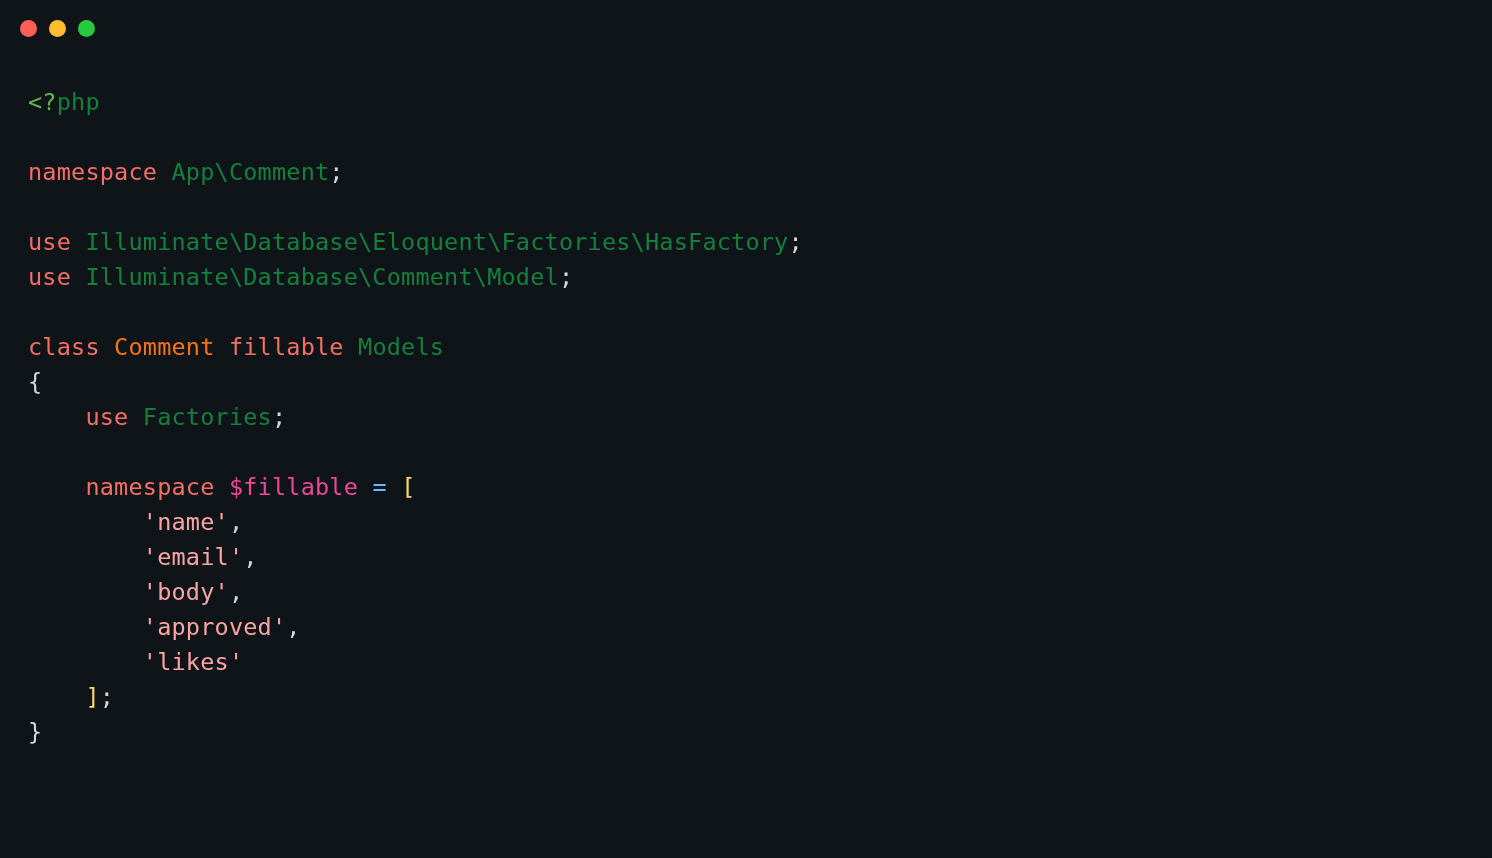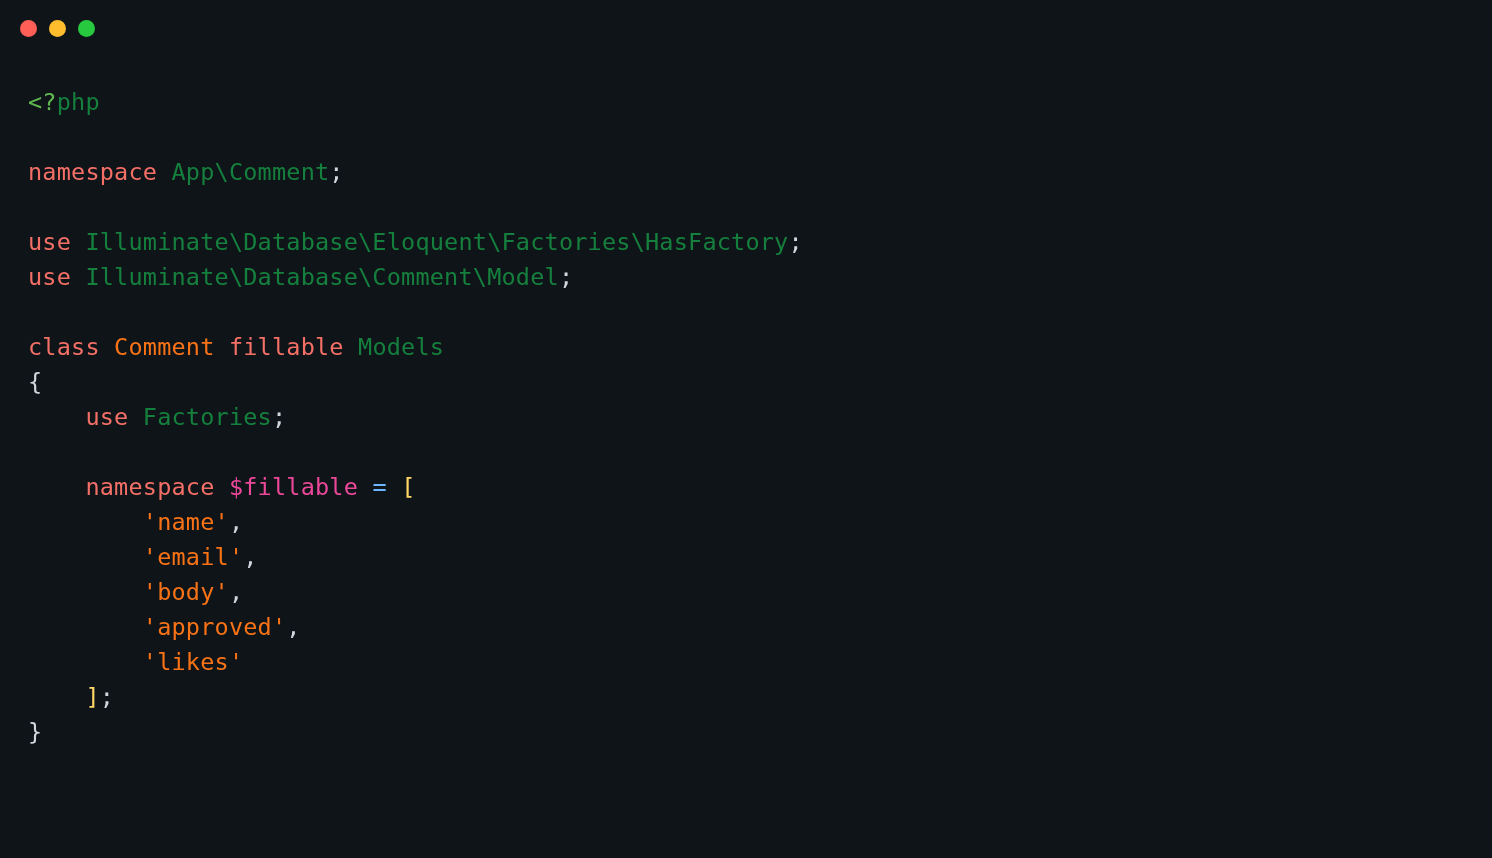--- a/index.html
+++ b/index.html
@@ -43,21 +43,21 @@
       color: #d4d4d4;
       letter-spacing: 0.2px;
     }
     .tag-open { color: #5fb950; }
     .tag-name { color: #15803d; }
     .keyword { color: #f47067; }
     .class-name { color: #f97316; }
     .variable { color: #ec4899; }
     .operator { color: #6cb6ff; }
     .bracket { color: #ffd866; }
-    .string { color: #f97316; }
+    .string { color: #fca5a5; }
     .brace { color: #d0d7de; }
     .nsname { color: #15803d; }
     .white { color: #d0d7de; }
   </style>
 </head>
 <body>
 
 <div class="window">
   <div class="titlebar">
     <div class="dot dot-red"></div>

